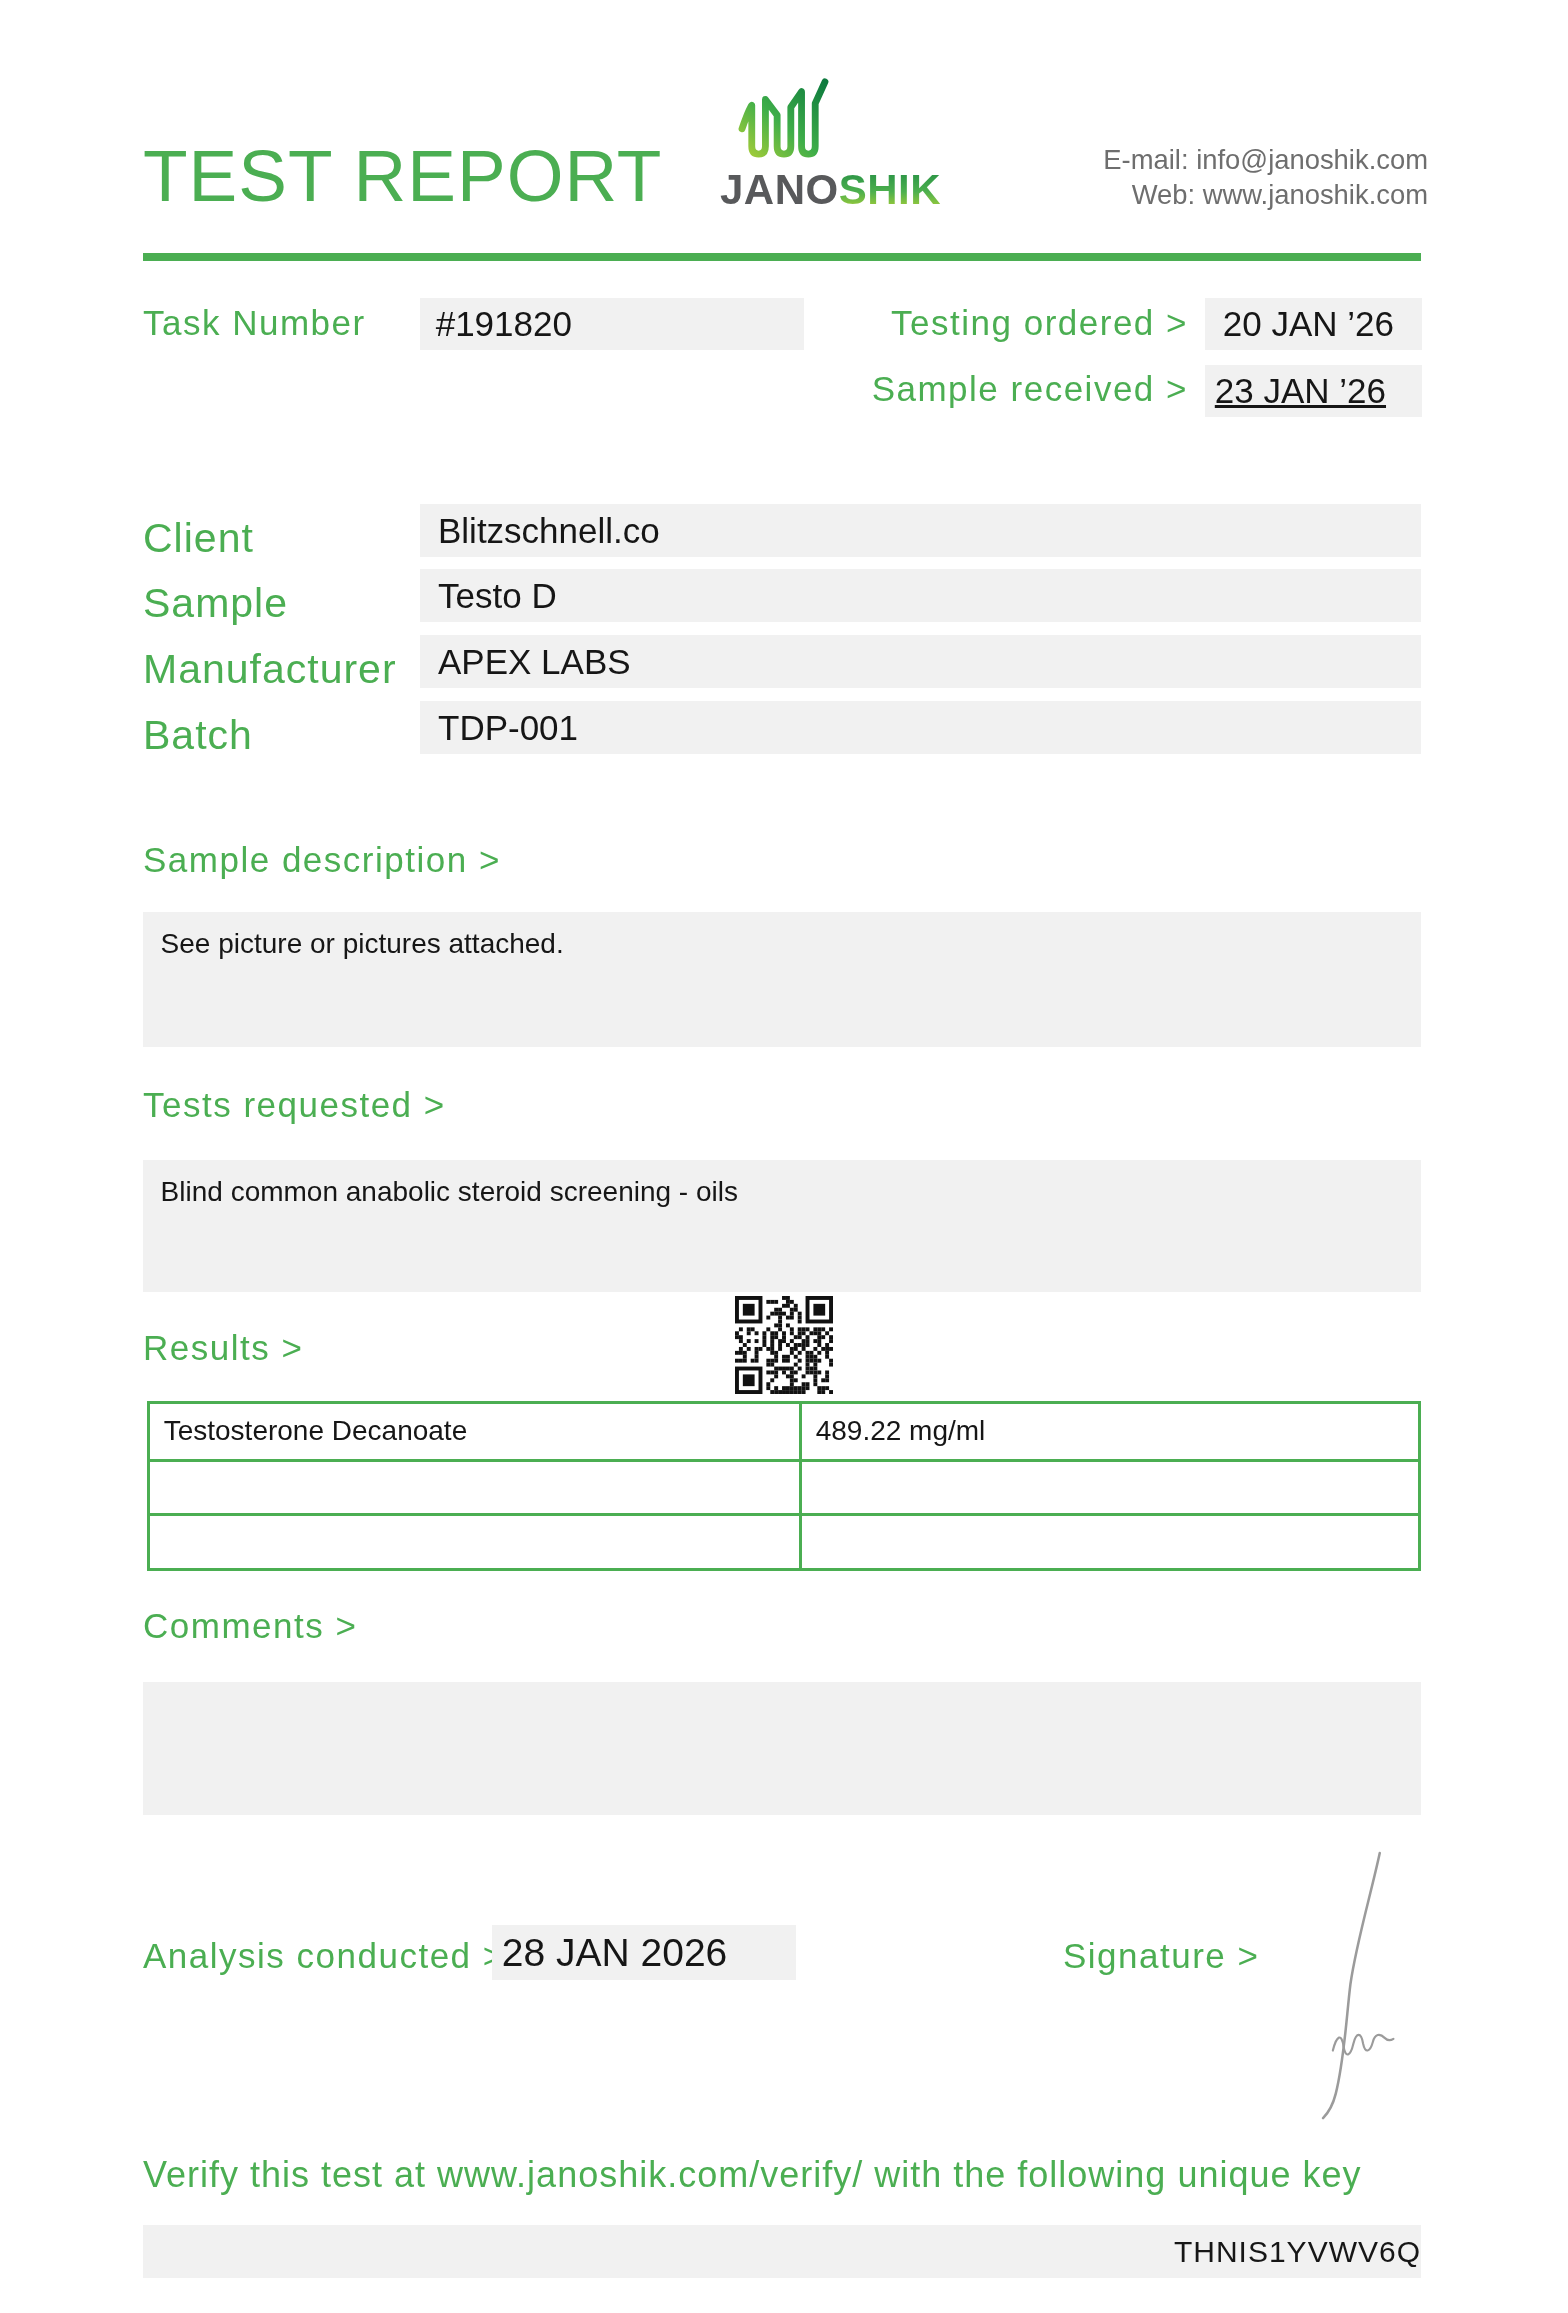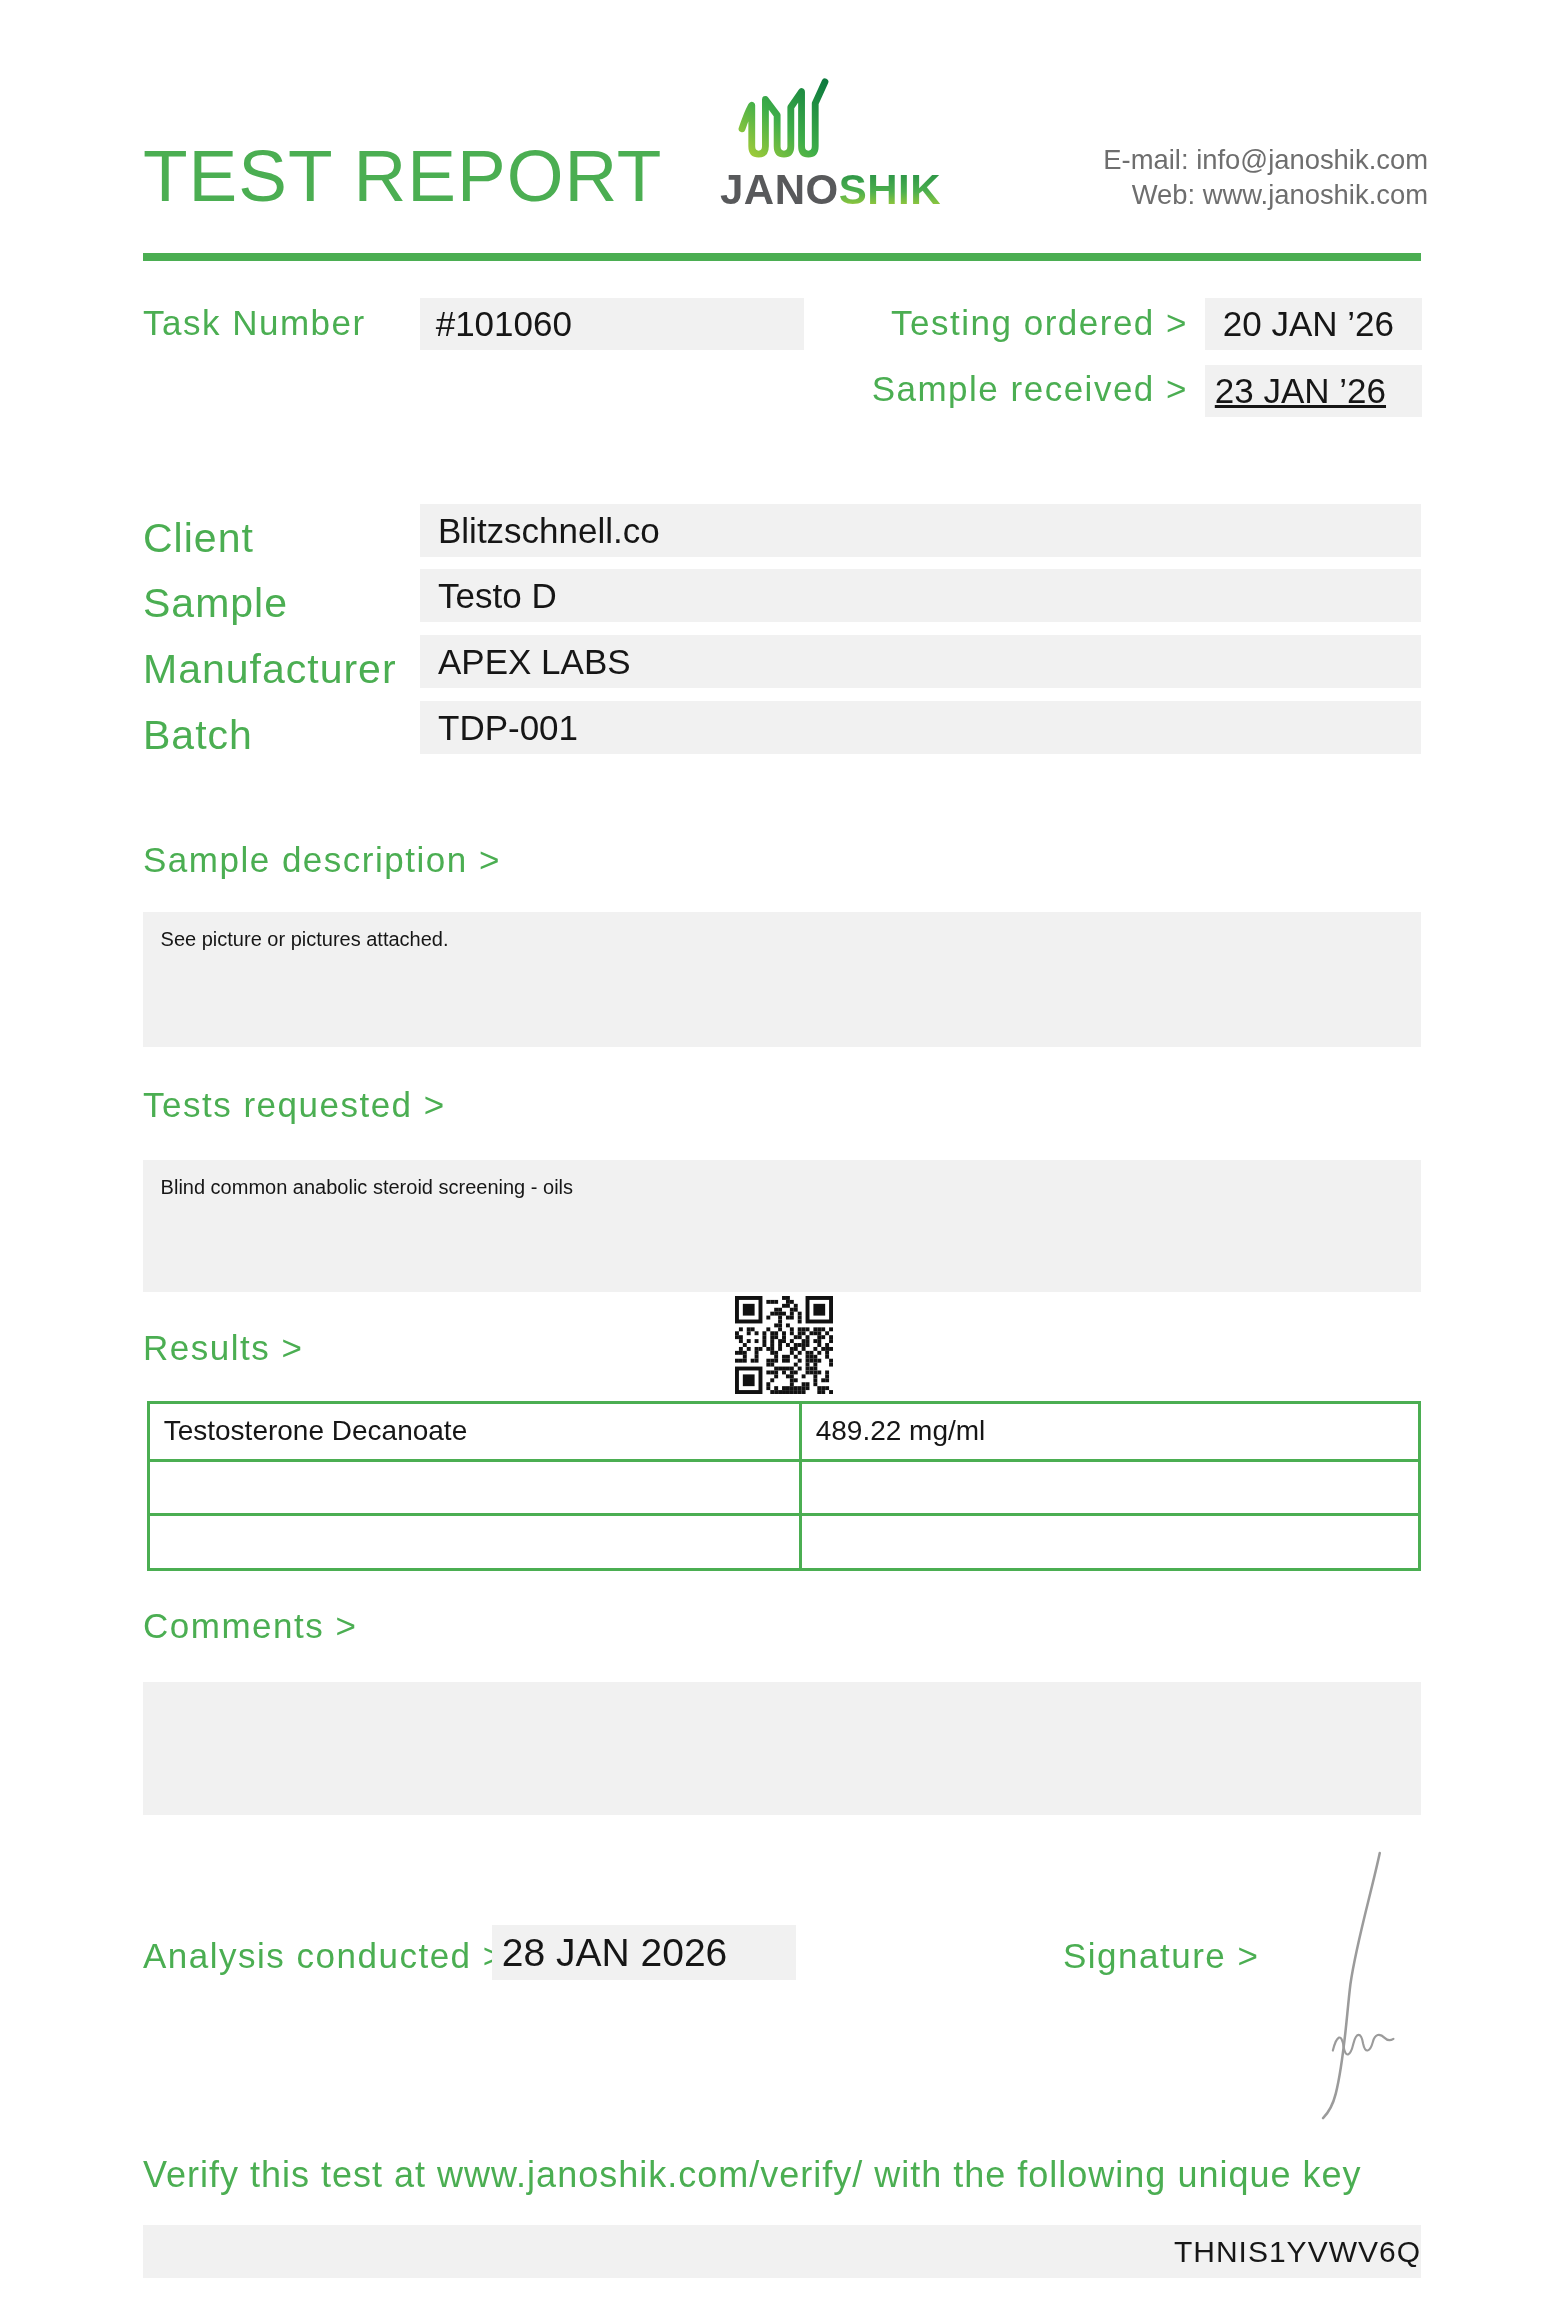--- a/index.html
+++ b/index.html
@@ -19,21 +19,21 @@
   .val{color:var(--ink);white-space:nowrap;}
   .page-title{font-size:73px;letter-spacing:1px;line-height:1;font-weight:400;}
   .logo-text{font-size:42px;font-weight:700;letter-spacing:0.5px;line-height:1;white-space:nowrap;}
   .logo-shik{background:linear-gradient(180deg,#1f8a43 0%,#4db04e 55%,#b9d432 100%);-webkit-background-clip:text;background-clip:text;color:transparent;}
   .contact{font-size:27.4px;line-height:1.26;color:var(--contact-gray);text-align:right;white-space:nowrap;}
   .rule{background:var(--accent);}
   .lbl36{font-size:35px;letter-spacing:1.5px;line-height:1.1;}
   .lbl34{font-size:41px;letter-spacing:1px;line-height:1.1;}
   .boxtext36{font-size:35px;line-height:52px;padding-left:15.7px;white-space:nowrap;}
   .boxtext54{font-size:35px;line-height:53px;padding-left:18px;white-space:nowrap;}
-  .small-body{font-size:20px;padding:13.7px 17.6px;line-height:1.3;}
+  .small-body{font-size:28px;padding:13.7px 17.6px;line-height:1.3;}
   .results-table{display:grid;grid-template-columns:649px 1fr;grid-auto-rows:1fr;border:3.9px solid var(--accent);background:#fff;}
   .rt-cell{font-size:28px;line-height:54px;padding-left:13.7px;white-space:nowrap;overflow:hidden;}
   .rt-cell.c2{border-left:3.9px solid var(--accent);}
   .rt-cell.rowline{border-top:3.9px solid var(--accent);}
   .datebox-text{font-size:39px;line-height:55px;padding-left:9.8px;white-space:nowrap;}
   .verify-line{font-size:36px;letter-spacing:1px;}
   .key-text{font-size:30px;line-height:53px;text-align:right;letter-spacing:1px;}
 </style>
 </head>
 <body>
@@ -59,21 +59,21 @@
 
   <div class="abs contact" style="right:140px;top:143px;">
     <div>E-mail: info@janoshik.com</div>
     <div>Web: www.janoshik.com</div>
   </div>
 
   <div class="abs rule" style="left:143px;top:253px;width:1278px;height:7.8px;"></div>
 
   <div class="abs glabel lbl36" style="left:143px;top:304px;">Task Number</div>
   <div class="graybox" style="left:420px;top:298px;width:384px;height:52px;">
-    <div class="val boxtext36">#101060</div>
+    <div class="val boxtext36">#191820</div>
   </div>
 
   <div class="abs glabel lbl36" style="right:380px;top:304px;">Testing ordered  &gt;</div>
   <div class="graybox" style="left:1205px;top:298px;width:217px;height:52px;padding-left:8px;">
     <div class="val" style="font-size:35px;line-height:52px;padding-left:9.8px;white-space:nowrap;">20 JAN ’26</div>
   </div>
 
   <div class="abs glabel lbl36" style="right:380px;top:370px;">Sample received &gt;</div>
   <div class="graybox" style="left:1205px;top:365px;width:217px;height:52px;text-decoration:underline;">
     <div class="val" style="font-size:35px;line-height:52px;padding-left:9.8px;white-space:nowrap;">23 JAN ’26</div>

